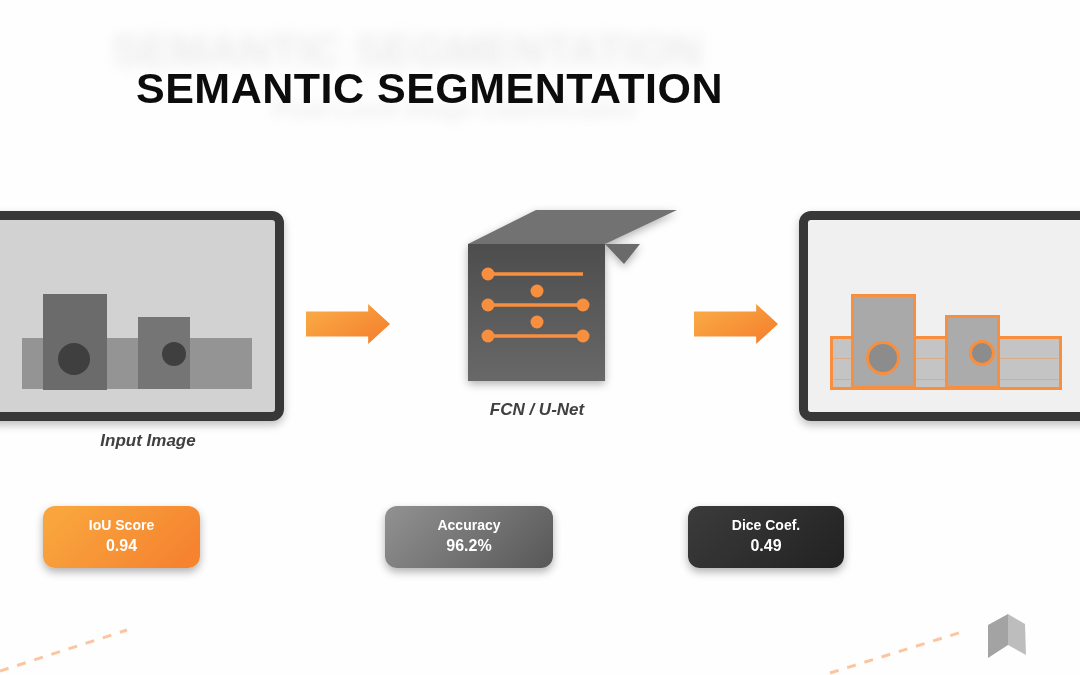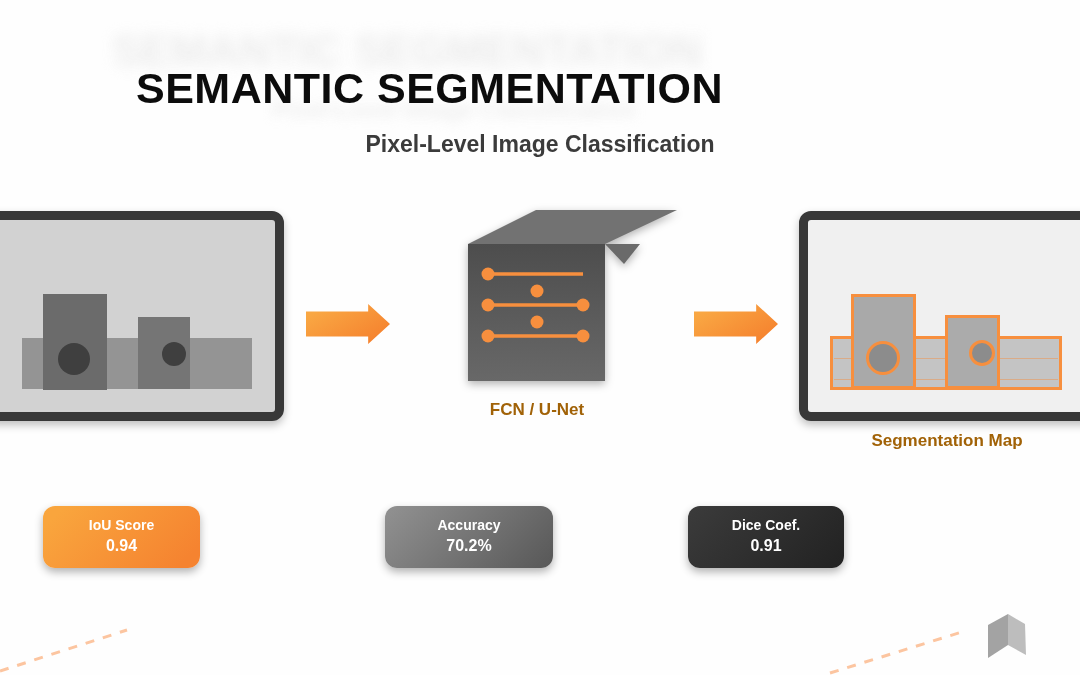--- a/index.html
+++ b/index.html
@@ -46,21 +46,21 @@
   
   .seg { border:3px solid #f78f3e; }
   .out-band  { position:absolute; left:22px;  top:116px; width:232px; height:54px; background:#c4c4c4; }
   .out-line  { position:absolute; left:26px;  width:224px; height:1px; background:rgba(247,143,62,.45); }
   .out-rect1 { position:absolute; left:43px;  top:74px;  width:65px;  height:95px; background:#a9a9a9; }
   .out-rect2 { position:absolute; left:137px; top:95px;  width:55px;  height:74px; background:#ababab; }
   .out-circ1 { position:absolute; left:58px;  top:121px; width:34px;  height:34px; border-radius:50%; background:#8c8c8c; }
   .out-circ2 { position:absolute; left:161px; top:120px; width:26px;  height:26px; border-radius:50%; background:#8c8c8c; }
   .panel-label {
     position:absolute; width:220px; text-align:center;
-    font-size:17px; font-weight:bold; color:#a16207;
+    font-size:17px; font-weight:bold; color:#404040;font-style:italic;
   }
   
   .flow-arrow {
     position:absolute; top:304px; width:84px; height:40px;
     background:linear-gradient(150deg,#f9a743 15%,#f5812e 90%);
     clip-path:polygon(0 19%,74% 19%,74% 0,100% 50%,74% 100%,74% 81%,0 81%);
   }
   .arrow-1 { left:306px; }
   .arrow-2 { left:694px; }
   
@@ -81,31 +81,31 @@
   .logo-svg  { position:absolute; left:984px; top:609px; }
 </style>
 </head>
 <body>
 
 <div class="canvas">
 
   <div class="ghost-title">SEMANTIC SEGMENTATION</div>
   <div class="ghost-subtitle">Pixel-Level Image Classification</div>
   <div class="title">SEMANTIC SEGMENTATION</div>
-  <div class="subtitle">Pixel-Level Image Classification</div>
 
   <div class="frame frame-input">
     <div class="inner">
       <div class="in-band"></div>
       <div class="in-rect1"></div>
       <div class="in-rect2"></div>
       <div class="in-circ1"></div>
       <div class="in-circ2"></div>
     </div>
   </div>
+  <div class="panel-label" style="left:38px; top:431px;">Input Image</div>
 
   <div class="flow-arrow arrow-1"></div>
 
   <svg class="model-svg" width="240" height="195" viewBox="0 0 240 195">
     <defs>
       <linearGradient id="bodyGrad" x1="0" y1="0" x2="0" y2="1">
         <stop offset="0" stop-color="#4d4d4d"></stop>
         <stop offset="1" stop-color="#686868"></stop>
       </linearGradient>
     </defs>
@@ -135,33 +135,32 @@
     <div class="inner">
       <div class="out-band seg"></div>
       <div class="out-line" style="top:138px;"></div>
       <div class="out-line" style="top:159px;"></div>
       <div class="out-rect1 seg"></div>
       <div class="out-rect2 seg"></div>
       <div class="out-circ1 seg"></div>
       <div class="out-circ2 seg"></div>
     </div>
   </div>
-  <div class="panel-label" style="left:837px; top:431px;">Segmentation Map</div>
 
   <div class="badge badge-iou">
     <div class="name">IoU Score</div>
     <div class="value">0.94</div>
   </div>
   <div class="badge badge-accuracy">
     <div class="name">Accuracy</div>
-    <div class="value">70.2%</div>
+    <div class="value">96.2%</div>
   </div>
   <div class="badge badge-dice">
     <div class="name">Dice Coef.</div>
-    <div class="value">0.91</div>
+    <div class="value">0.49</div>
   </div>
 
   <svg class="decor-svg" width="1080" height="80" viewBox="0 0 1080 80">
     <line x1="0" y1="76" x2="127" y2="35" stroke="#fcc5a0" stroke-width="3" stroke-dasharray="9 9"></line>
     <line x1="830" y1="78" x2="965" y2="36" stroke="#fcc5a0" stroke-width="3" stroke-dasharray="9 9"></line>
   </svg>
 
   <svg class="logo-svg" width="48" height="52" viewBox="0 0 48 52">
     <polygon points="4,16 24,5 24,36 4,49" fill="#a3a3a3"></polygon>
     <polygon points="24,5 41,15 42,46 24,36" fill="#bdbdbd"></polygon>

